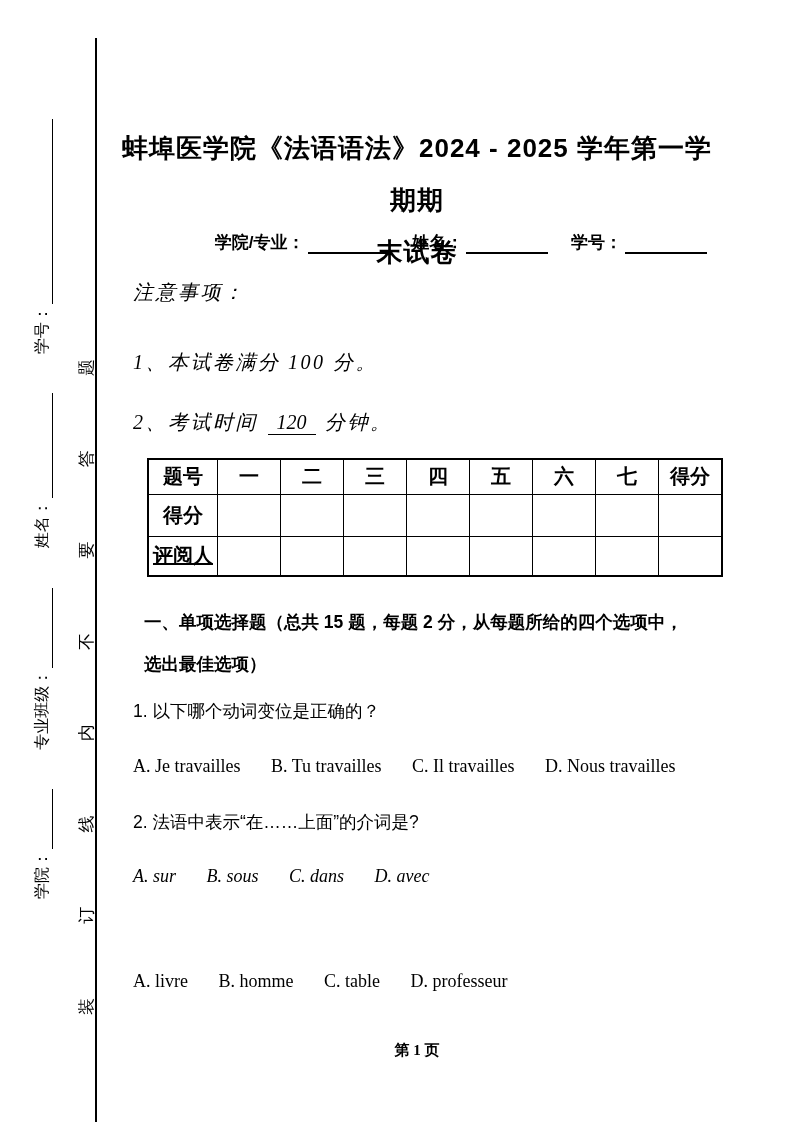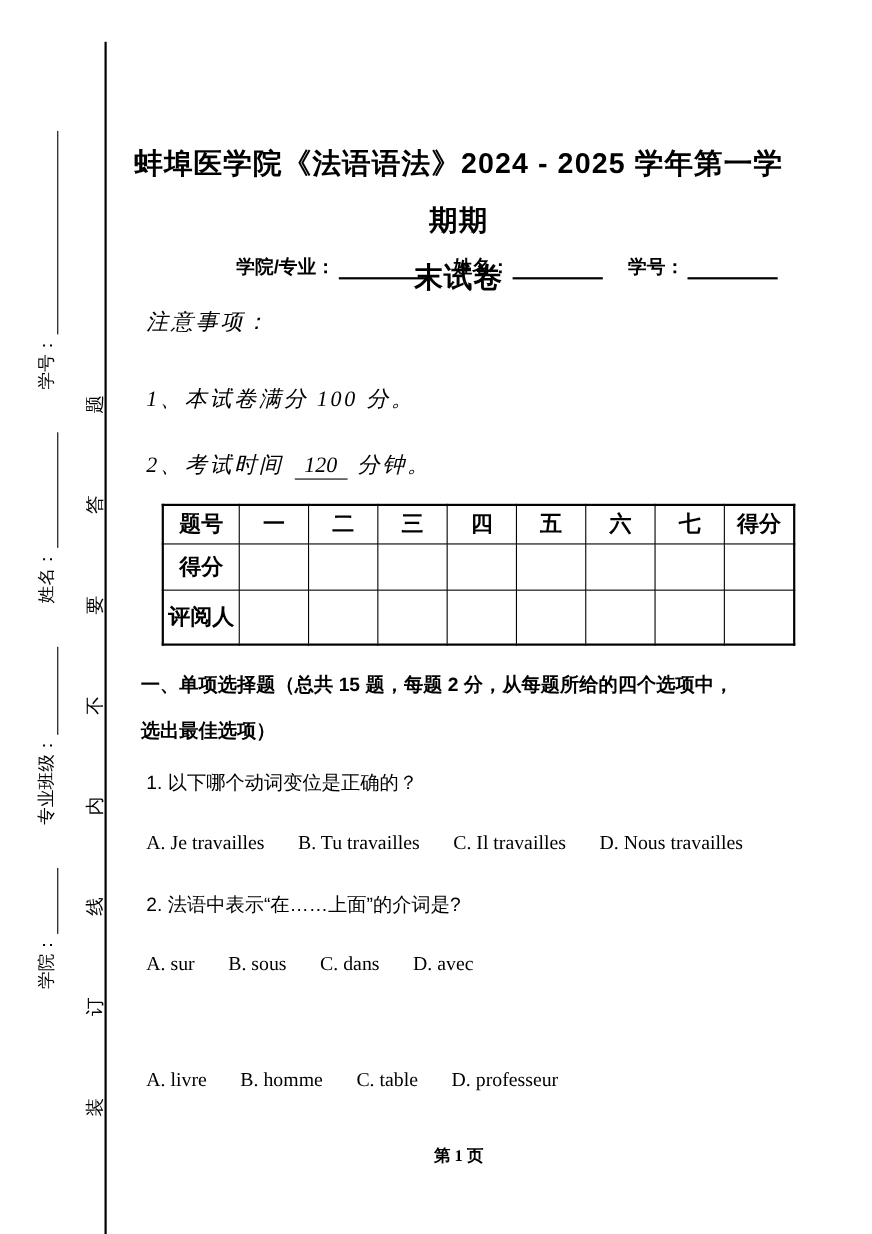--- a/index.html
+++ b/index.html
@@ -98,25 +98,25 @@
     font-weight: bold;
     text-align: center;
   }
   table.score-table, .score-table th, .score-table td { border: 1.5px solid #000; }
   table.score-table { border-width: 2px; }
   .score-table th, .score-table td { padding: 0; }
   .col-label { width: 68px; }
   .col-num { width: 62px; }
   .row-head { height: 35px; }
   .row-score { height: 42px; }
-  .row-grader { height: 50px; }
+  .row-grader { height: 40px; text-decoration: underline; }
 
   .sec-heading {
     position: absolute;
-    left: 128px; top: 601px;
+    left: 144px; top: 601px;
     width: 600px;
     font-family: "Liberation Sans", "DejaVu Sans", sans-serif;
     font-weight: bold;
     font-size: 17.5px;
     line-height: 42px;
   }
   .sec-heading span { display: block; }
 
   .q-text {
     position: absolute;
@@ -128,21 +128,21 @@
   .q2-text { top: 810px; }
   .q3-text { top: 916px; }
 
   .q-options {
     position: absolute;
     left: 133px;
     font-size: 18px;
     white-space: nowrap;
   }
   .q1-opts { top: 756px; }
-  .q2-opts { top: 866px; }
+  .q2-opts { top: 866px; font-style: italic; }
   .q3-opts { top: 971px; }
   .q-options .opt { margin-right: 26px; }
   .q-options .opt:last-child { margin-right: 0; margin-top: 36px; }
 
   .footer {
     position: absolute;
     left: 118px; top: 1041px;
     width: 598px;
     text-align: center;
     font-weight: bold;

